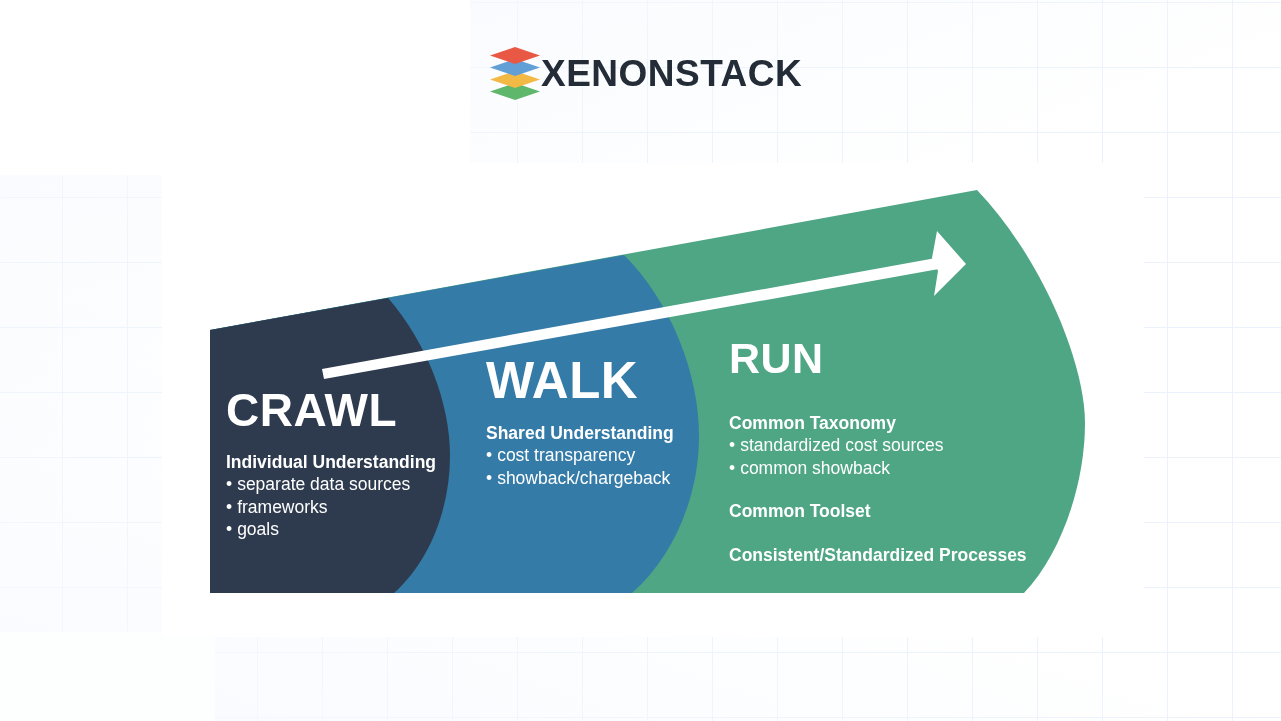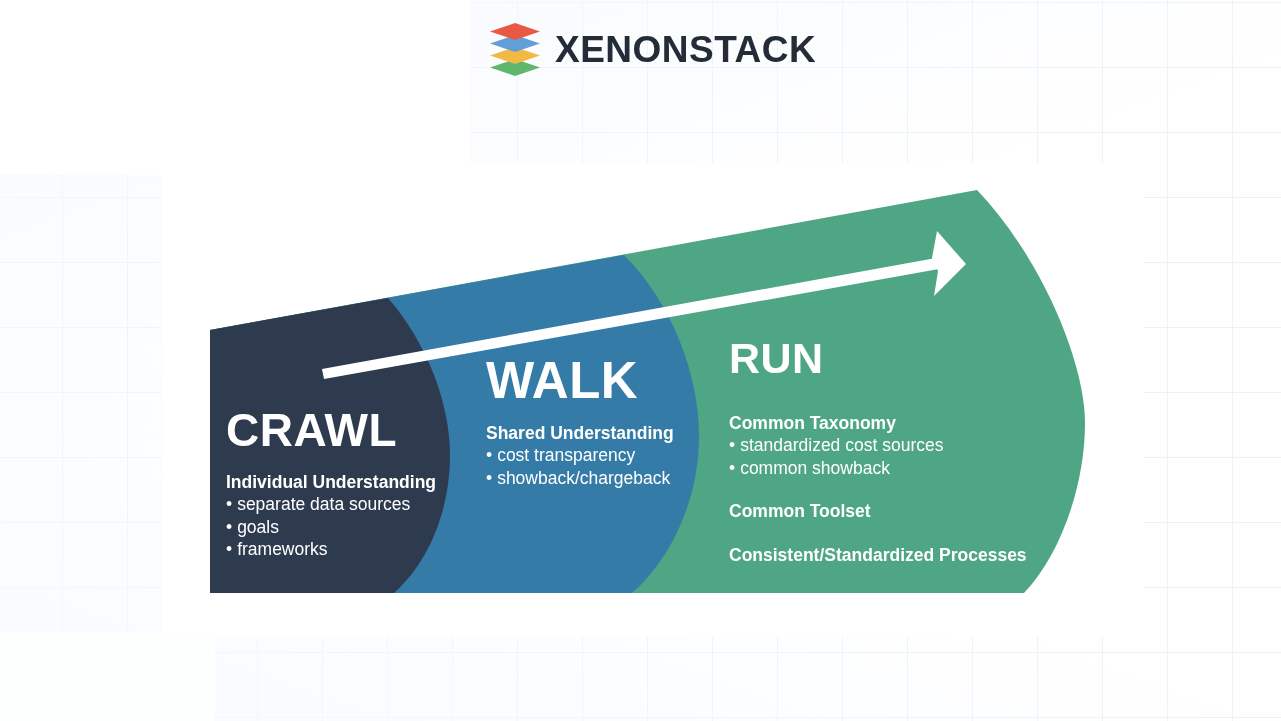--- a/index.html
+++ b/index.html
@@ -45,24 +45,23 @@
     position: absolute;
     left: 0; top: 632px;
     width: 215px; height: 89px;
     background: #fdfefe;
   }
 
   
   #logo-wrap {
     position: absolute;
     left: 489px;
-    top: 22px;
+    top: 46px;
     display: flex;
     align-items: center;
-    gap: 14px;
     z-index: 6;
   }
   #logo-mark {
     width: 52px;
     height: 55px;
     position: relative;
   }
   #logo-text {
     font-size: 37px;
     font-weight: bold;
@@ -121,21 +120,21 @@
     font-weight: normal;
   }
   .stage-list li::before {
     content: "\2022";
     margin-right: 5px;
   }
   .gap {
     height: 21px;
   }
 
-  #crawl-block { left: 226px; top: 407px; width: 250px; }
+  #crawl-block { left: 226px; top: 387px; width: 250px; }
   #crawl-block .stage-title { font-size: 46px; margin-bottom: 18px; }
 
   #walk-block { left: 486px; top: 355px; width: 215px; }
   #walk-block .stage-title { font-size: 51px; margin-bottom: 16px; }
 
   #run-block { left: 729px; top: 337px; width: 330px; }
   #run-block .stage-title { font-size: 43px; margin-bottom: 32px; }
 </style>
 </head>
 <body>
@@ -185,22 +184,22 @@
     <path d="M 160,206 L 785,93 L 788,104 L 162,216 Z" fill="#ffffff"></path>
     <path d="M 775,68 L 804,101 L 772,133 L 776,108 L 770,95 Z" fill="#ffffff"></path>
   </g>
 </svg>
 
 <div class="stage-text" id="crawl-block">
   <div class="stage-title">CRAWL</div>
   <div class="stage-sub">Individual Understanding</div>
   <ul class="stage-list">
     <li>separate data sources</li>
+    <li>frameworks</li>
     <li>goals</li>
-    <li>frameworks</li>
   </ul>
 </div>
 
 <div class="stage-text" id="walk-block">
   <div class="stage-title">WALK</div>
   <div class="stage-sub">Shared Understanding</div>
   <ul class="stage-list">
     <li>cost transparency</li>
     <li>showback/chargeback</li>
   </ul>

